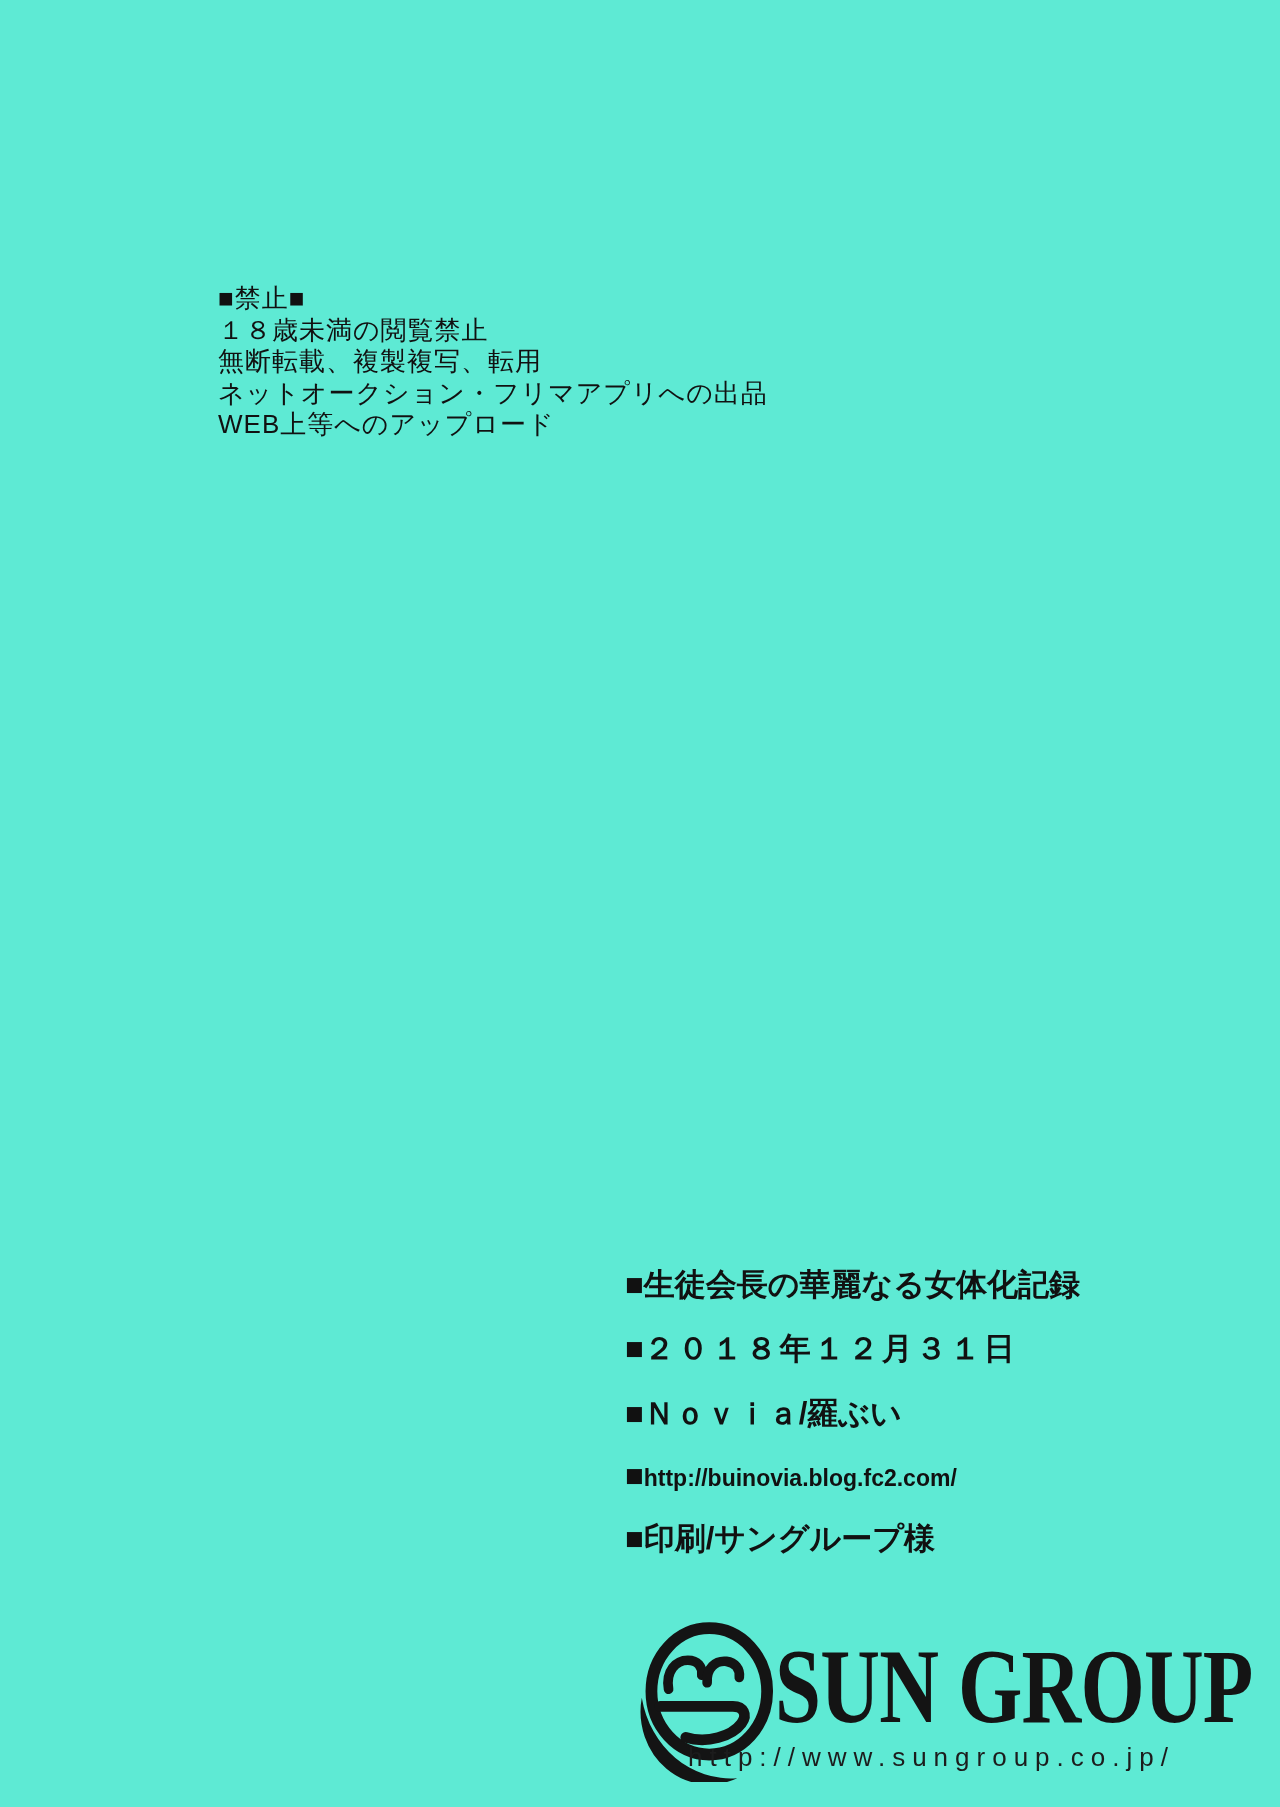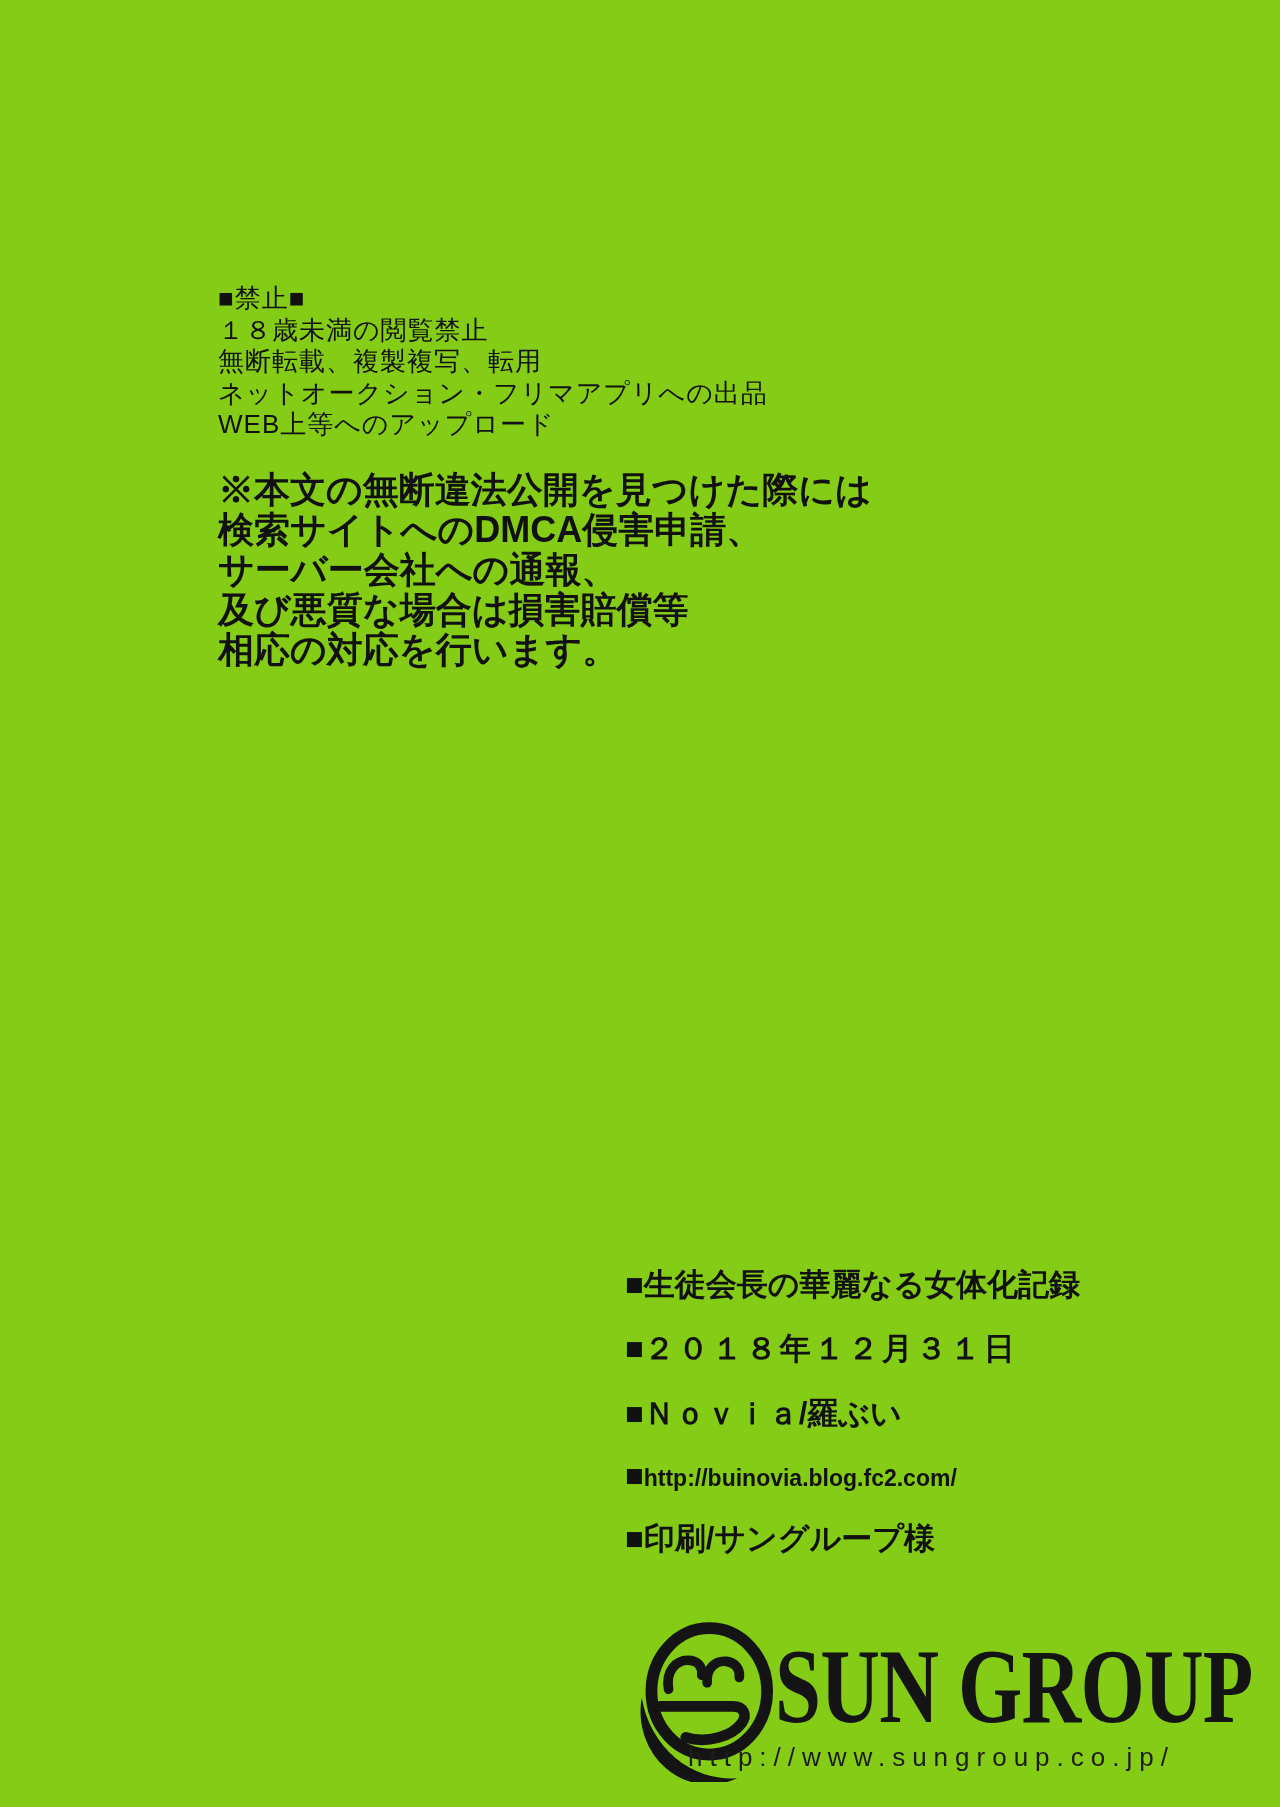--- a/index.html
+++ b/index.html
@@ -2,21 +2,21 @@
 <html><head>
 <meta charset="utf-8">
 <style>
   html, body { margin: 0; padding: 0; }
   body { background: #888; }
   .page {
     position: relative;
     width: 1280px;
     height: 1807px;
     margin: 0 auto;
-    background: #84cc16;
+    background: #5eead4;
     color: #111111;
     font-family: "Liberation Sans", sans-serif;
     overflow: hidden;
   }
   
   .prohibition {
     position: absolute;
     left: 218px;
     top: 283px;
     font-size: 26px;
@@ -90,27 +90,20 @@
 <div class="page">
 
   <div class="prohibition">
     <div><span>■禁止■</span></div>
     <div>１８歳未満の閲覧禁止</div>
     <div>無断転載、複製複写、転用</div>
     <div>ネットオークション・フリマアプリへの出品</div>
     <div>WEB上等へのアップロード</div>
   </div>
 
-  <div class="warning">
-    <div>※本文の無断違法公開を見つけた際には</div>
-    <div>検索サイトへのDMCA侵害申請、</div>
-    <div>サーバー会社への通報、</div>
-    <div>及び悪質な場合は損害賠償等</div>
-    <div>相応の対応を行います。</div>
-  </div>
 
   <div class="colo-line" style="top:1264px">
     <span class="bullet">■</span><span class="txt">生徒会長の華麗なる女体化記録</span>
   </div>
   <div class="colo-line date-line" style="top:1328px">
     <span class="bullet">■</span><span class="txt">２０１８年１２月３１日</span>
   </div>
   <div class="colo-line" style="top:1393px">
     <span class="bullet">■</span><span class="txt">Ｎｏｖｉａ/羅ぶい</span>
   </div>

